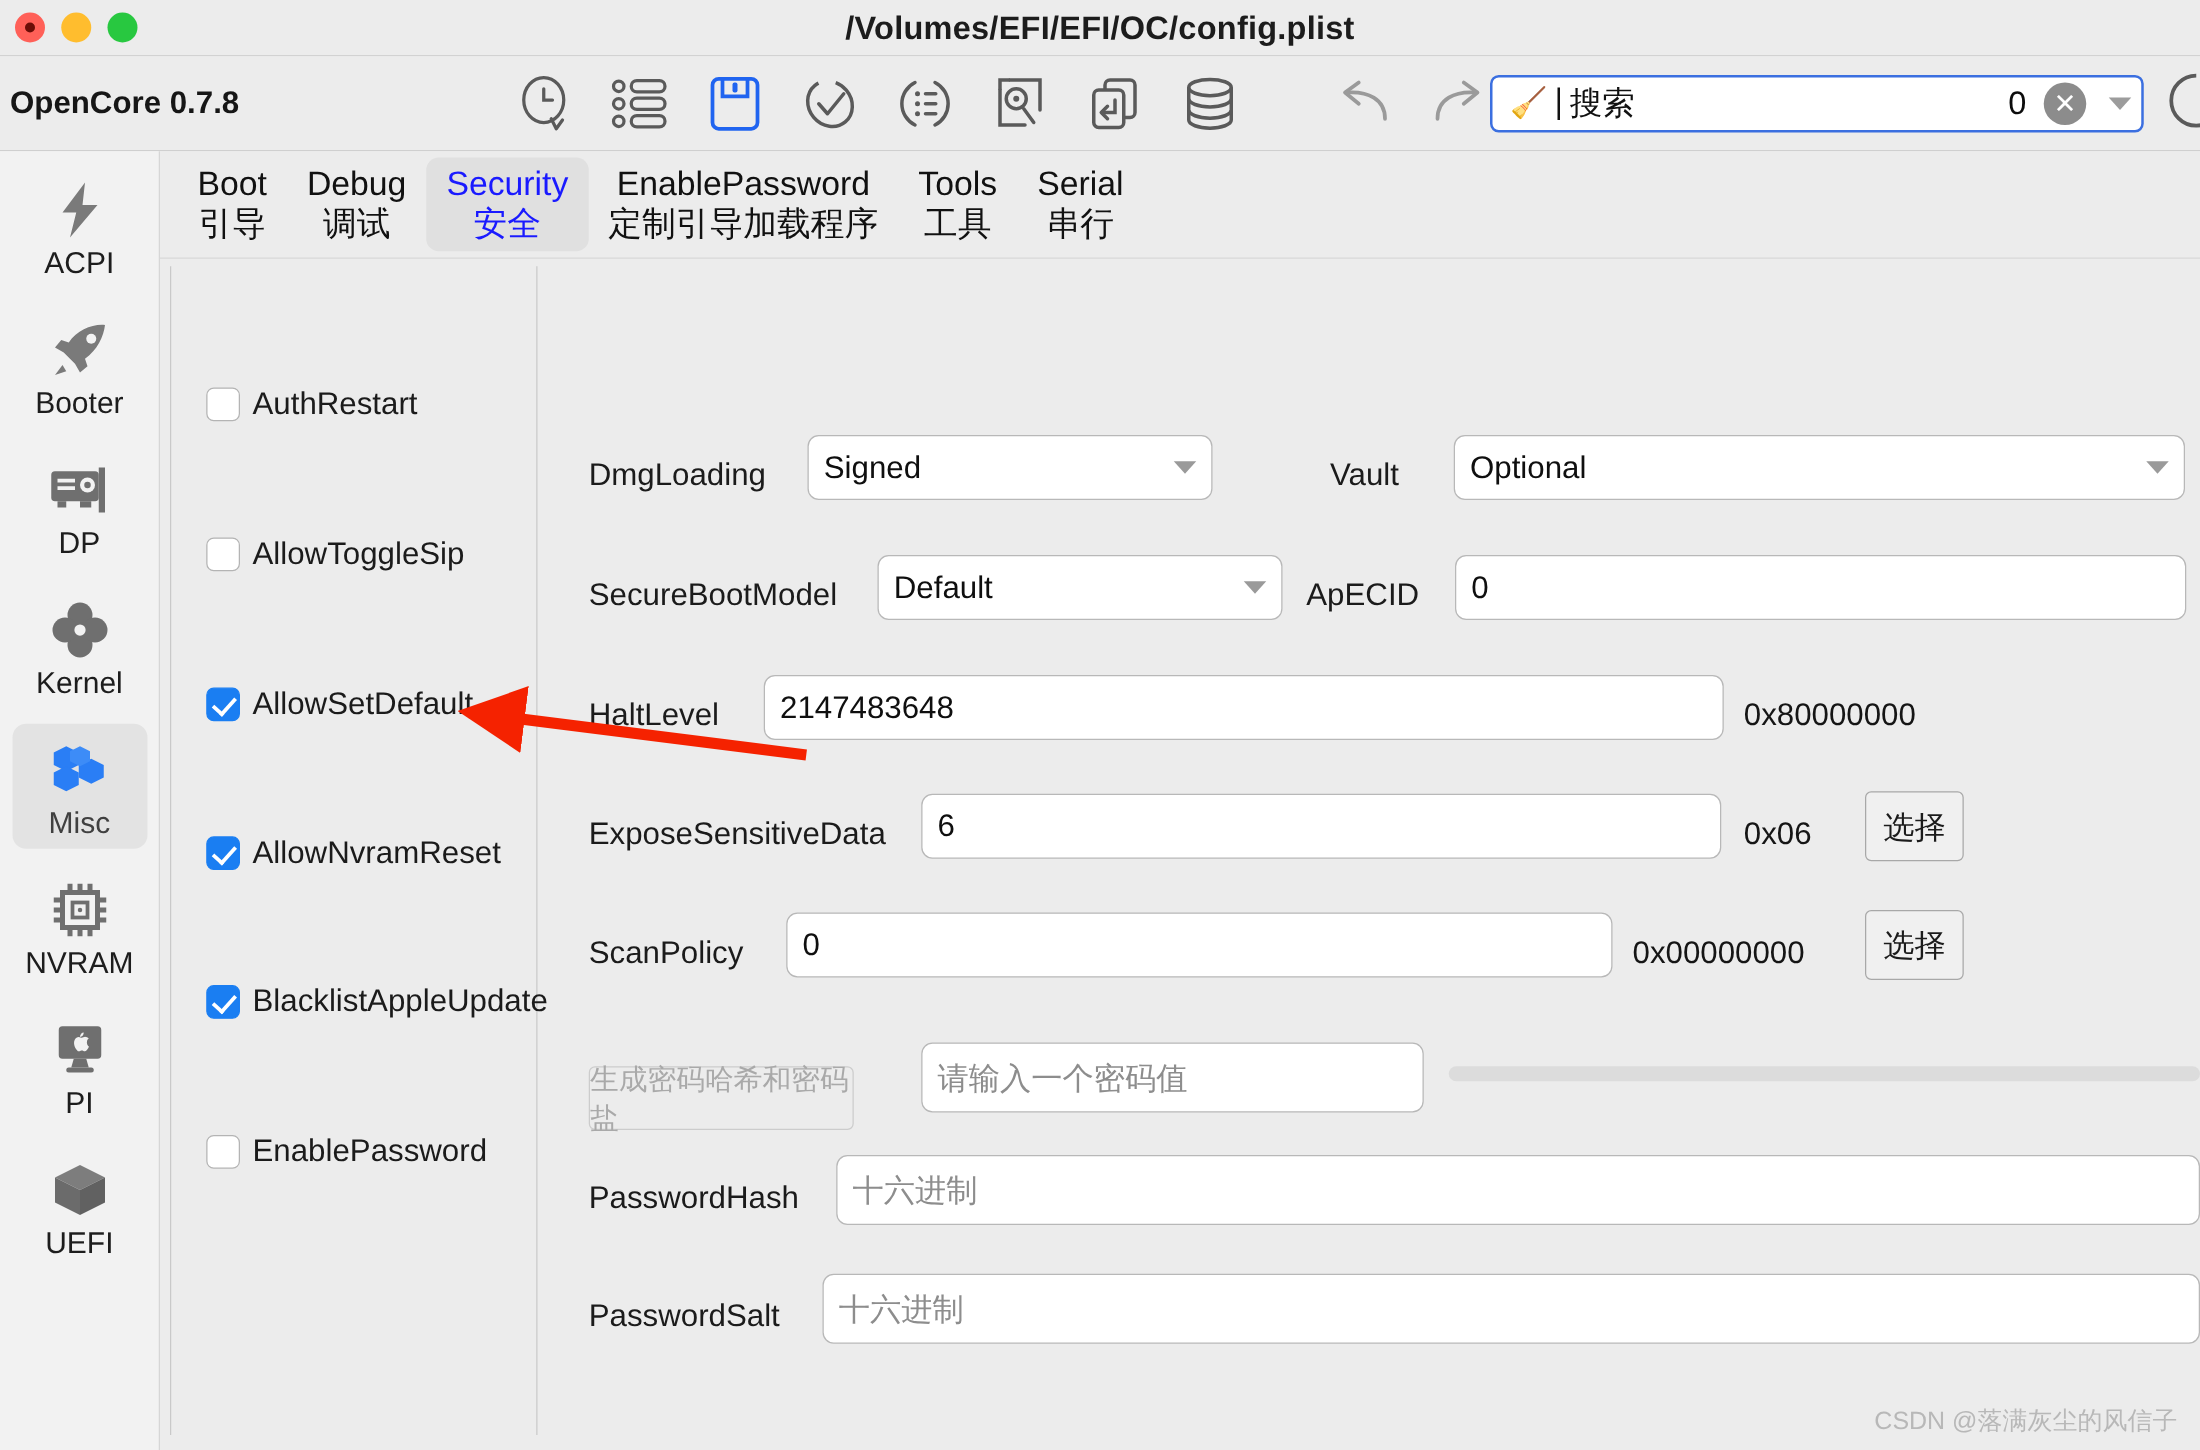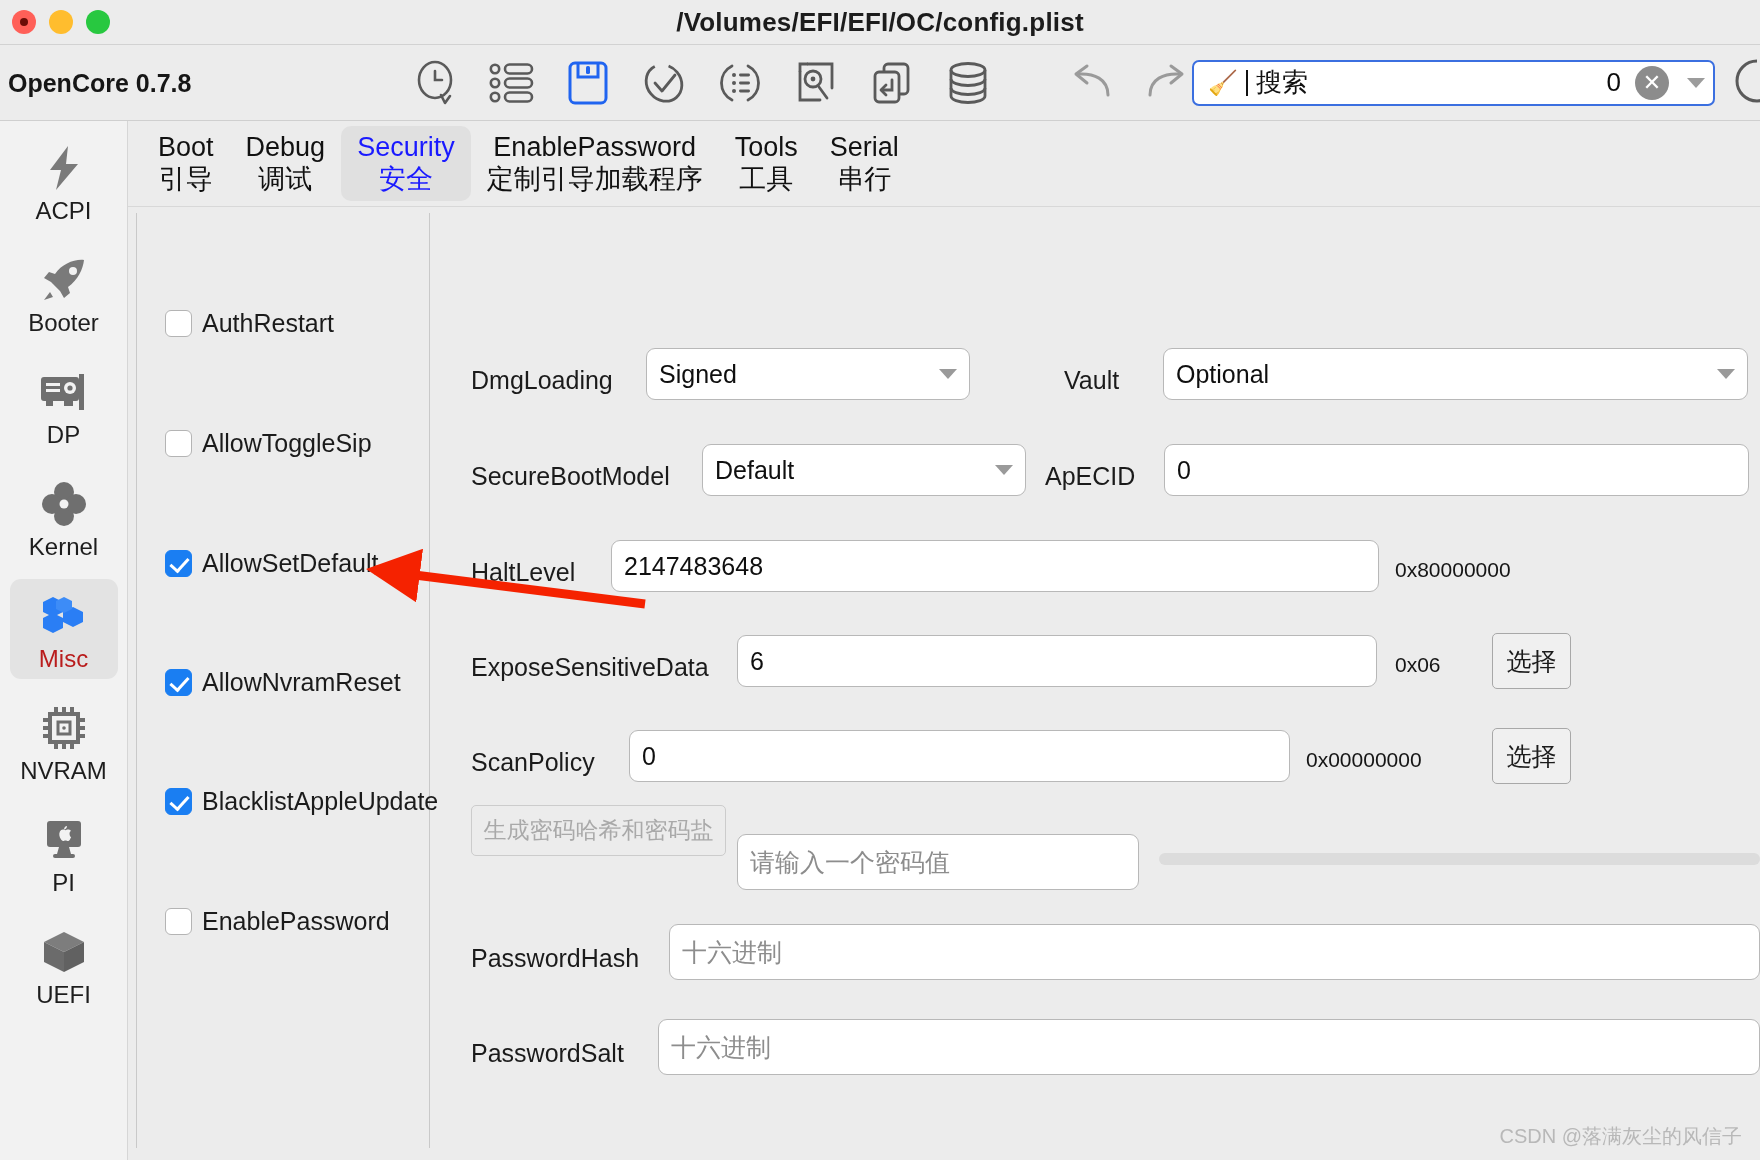--- a/index.html
+++ b/index.html
@@ -80,21 +80,21 @@
   .sidebar {
     position: absolute; left: 0; top: 0; width: 128px; height: 1039px;
     background: #f2f2f2; border-right: 1px solid #d6d6d6;
     padding-top: 10px;
   }
   .side-item {
     width: 108px; margin: 0 auto 12px auto; padding: 10px 0 6px 0;
     border-radius: 11px; text-align: center; color: #6e6e6e;
   }
   .side-item.active { background: #e3e3e3; }
-  .side-item.active .side-label { color: #b91c1c; }
+  .side-item.active .side-label { color: #404040; }
   .side-ic { height: 54px; display: flex; align-items: center; justify-content: center; }
   .side-label { font-size: 24px; color: #1d1d1d; margin-top: 2px; }
 
   
   .tabbar {
     position: absolute; left: 128px; top: 0; width: 1632px; height: 86px;
     background: #ececec; border-bottom: 1px solid #d8d8d8;
     display: flex; align-items: center; padding-left: 14px; gap: 0;
   }
   .tab {
@@ -121,21 +121,21 @@
   .cb.on::after {
     content: ""; position: absolute; left: 8px; top: 3px;
     width: 8px; height: 15px; border: solid #fff; border-width: 0 3px 3px 0;
     transform: rotate(42deg);
   }
   .chk-label { font-size: 25px; color: #1b1b1b; white-space: nowrap; }
 
   
   .form-panel { position: absolute; left: 447px; top: 92px; width: 1313px; height: 935px; }
   .f-label { position: absolute; font-size: 25px; color: #1b1b1b; white-space: nowrap; }
-  .f-hex { position: absolute; font-size: 21px; color: #151515; white-space: nowrap; }
+  .f-hex { position: absolute; font-size: 25px; color: #151515; white-space: nowrap; }
 
   .ctrl {
     position: absolute; background: #fff; border: 1px solid #b8b8b8; border-radius: 9px;
     display: flex; align-items: center; padding: 0 12px;
     font-size: 25px; color: #0f0f0f;
   }
   .ctrl.ph { color: #8d8d8d; }
   .sel-arrow {
     position: absolute; right: 12px; top: 50%; transform: translateY(-50%);
     width: 0; height: 0;
@@ -484,21 +484,21 @@
     <div class="f-hex" style="left:948px; top:440px;">0x06</div>
     <div class="xz-btn" style="left:1045px; top:420px; width:79px; height:56px;">选择</div>
 
     <div class="f-label" style="left:24px; top:535px;">ScanPolicy</div>
     <div class="ctrl" style="left:182px; top:517px; width:661px; height:52px;">
       <span>0</span>
     </div>
     <div class="f-hex" style="left:859px; top:535px;">0x00000000</div>
     <div class="xz-btn" style="left:1045px; top:515px; width:79px; height:56px;">选择</div>
 
-    <div class="gen-btn" style="left:24px; top:592px; width:255px; height:51px;">生成密码哈希和密码盐</div>
+    <div class="gen-btn" style="left:24px; top:640px; width:212px; height:51px;">生成密码哈希和密码盐</div>
     <div class="ctrl ph" style="left:290px; top:621px; width:402px; height:56px;">
       <span>请输入一个密码值</span>
     </div>
     <div class="pbar" style="left:712px; top:640px; width:601px;"></div>
 
     <div class="f-label" style="left:24px; top:731px;">PasswordHash</div>
     <div class="ctrl ph" style="left:222px; top:711px; width:1091px; height:56px;">
       <span>十六进制</span>
     </div>
 

